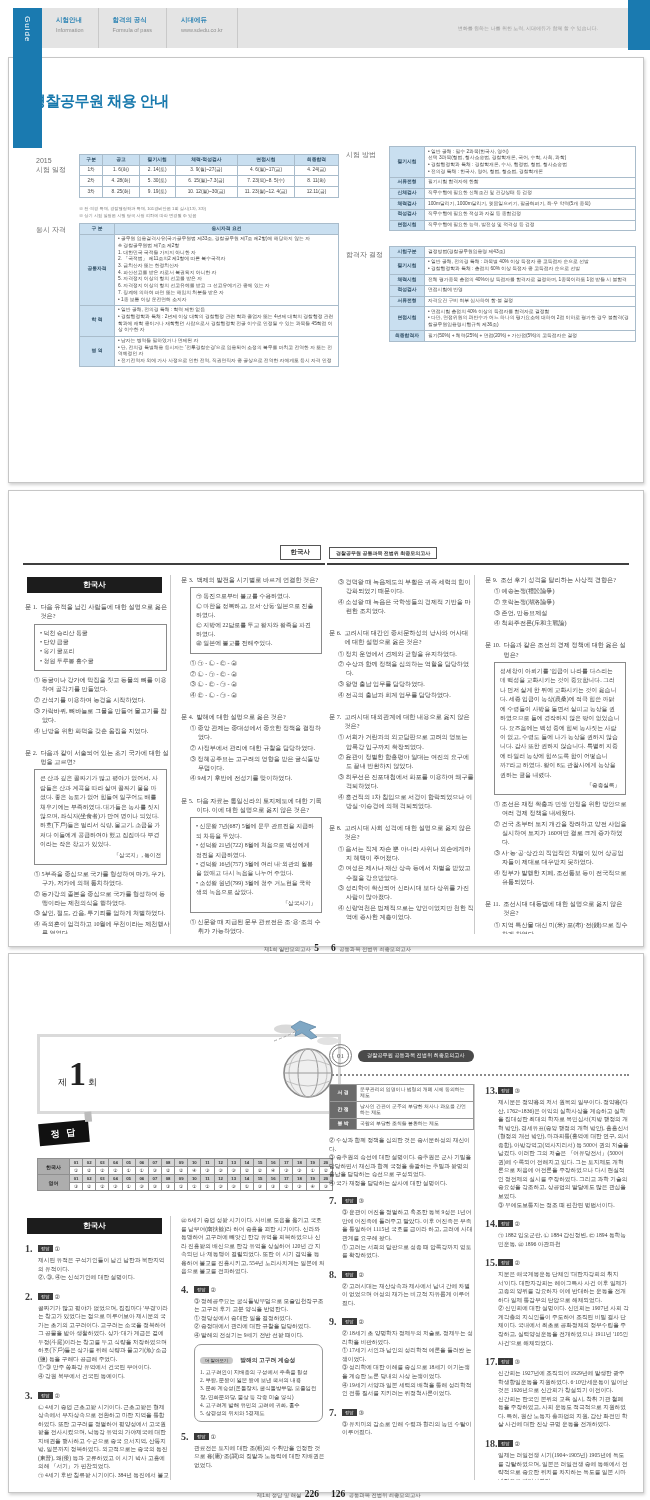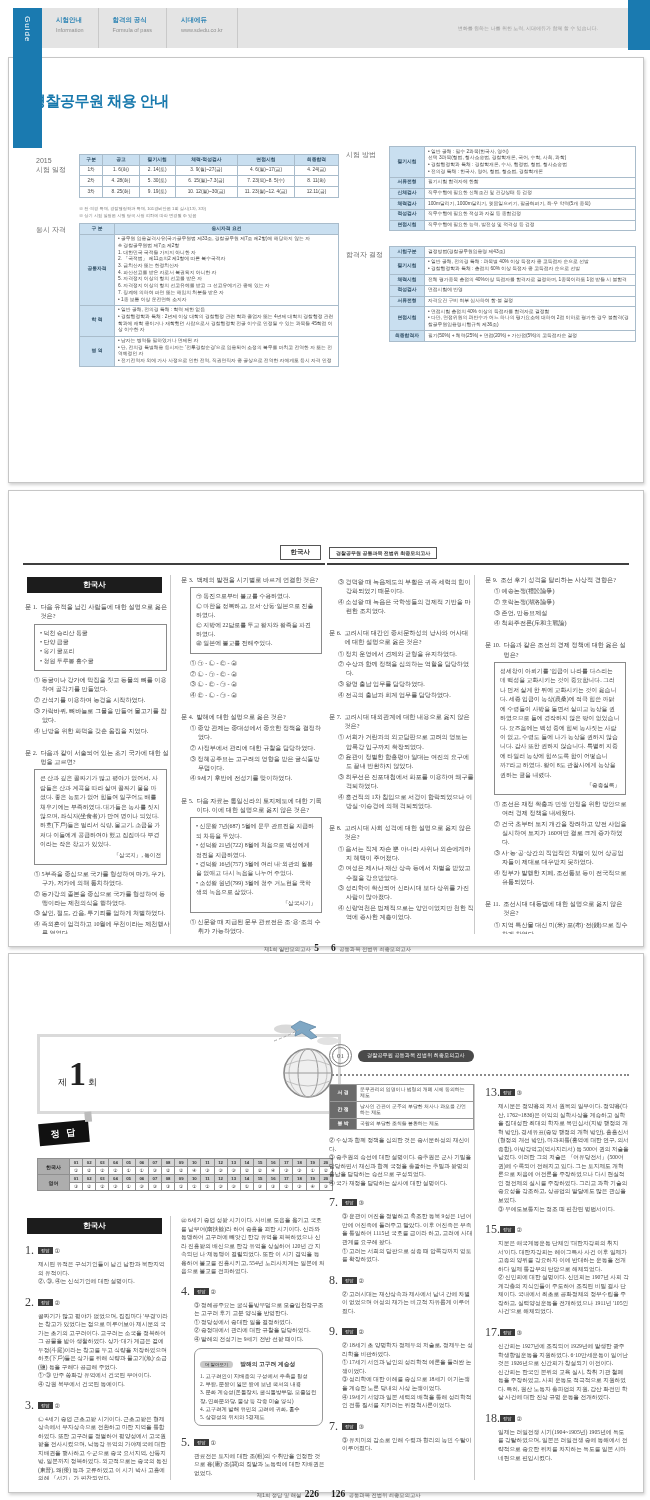--- a/index.html
+++ b/index.html
@@ -91,21 +91,21 @@
   .stamp:after{content:"";position:absolute;right:-4px;top:-8px;width:7px;height:10px;background:#bbb}
   table.agrid{position:absolute;left:14px;top:188px;width:296px;border-collapse:collapse;
               font-family:"Liberation Sans","DejaVu Sans",sans-serif}
   table.agrid td{border:1px solid #8f8f8f;text-align:center;padding:1px 0}
   td.agl{background:#adadad;color:#1d1d1d;font-size:5px;font-weight:bold;width:34px}
   td.agn{background:#d6d6d6;font-size:4.3px;font-weight:bold;color:#333;width:13px}
   td.agv{font-size:4.8px;font-family:"Liberation Serif",serif}
   .cols3l{top:246px}
   .exp{margin-bottom:9px}
   .ehead{display:flex;align-items:center;margin:1px 0 2px}
-  .enum{font-weight:normal;font-size:12px;min-width:13px}
+  .enum{font-weight:bold;font-size:10px;min-width:13px}
   .ebadge{background:#3a3a3a;color:#fff;font-size:4.3px;padding:1px 3px;margin-right:2px;
           font-family:"Liberation Sans",sans-serif}
   .eans{font-size:6.2px}
   .ebody{font-size:5.7px;line-height:1.5;white-space:pre-line;margin-left:13px}
   .cont{font-size:5.7px;line-height:1.5;white-space:pre-line;margin-bottom:8px}
   .morebox{border:1px solid #999;border-radius:7px;margin:4px 2px 5px 13px;padding:3px 5px}
   .morelabel{display:inline-block;background:#c9c9c9;border-radius:6px;font-size:4.4px;
              padding:1px 5px;font-family:"Liberation Sans",sans-serif;margin-right:3px;color:#222}
   .moretitle{font-size:5.8px;font-weight:bold}
   .morebody{font-size:5.4px;line-height:1.55;white-space:pre-line;margin-top:2px}
@@ -846,20 +846,28 @@
           <div class="exp">
             <div class="ehead">
               <span class="enum">13.</span>
               <span class="ebadge">정답</span>
               <span class="eans">③</span>
             </div>
             <div class="ebody">제시문은 정약용의 저서 원목의 일부이다. 정약용(다산, 1762~1836)은 이익의 실학사상을 계승하고 실학을 집대성한 최대의 학자로 목민심서(지방 행정의 개혁 방안), 경세유표(중앙 행정의 개혁 방안), 흠흠신서(형정의 개선 방안), 마과회통(홍역에 대한 연구, 의서 종합), 아방강역고(역사지리서) 등 500여 권의 저술을 남겼다. 이러한 그의 저술은 『여유당전서』(500여 권)에 수록되어 전해지고 있다. 그는 토지제도 개혁론으로 처음에 여전론을 주장하였으나 다시 현실적인 정전제의 실시를 주장하였다. 그리고 과학 기술의 중요성을 강조하고, 상공업의 발달에도 많은 관심을 보였다.
 ③ 무예도보통지는 정조 때 편찬된 병법서이다.</div>
           </div>
 
+          <div class="exp">
+            <div class="ehead">
+              <span class="enum">14.</span>
+              <span class="ebadge">정답</span>
+              <span class="eans">②</span>
+            </div>
+            <div class="ebody">㉠ 1882 임오군란, ㉡ 1884 갑신정변, ㉢ 1894 동학농민운동, ㉣ 1896 아관파천</div>
+          </div>
 
           <div class="exp">
             <div class="ehead">
               <span class="enum">15.</span>
               <span class="ebadge">정답</span>
               <span class="eans">②</span>
             </div>
             <div class="ebody">지문은 애국계몽운동 단체인 '대한자강회의 취지서'이다. 대한자강회는 헤이그특사 사건 이후 일제가 고종의 양위를 강요하자 이에 반대하는 운동을 전개하다 일제 통감부의 탄압으로 해체되었다.
 ② 신민회에 대한 설명이다. 신민회는 1907년 사회 각계각층의 지식인들이 주도하여 조직된 비밀 결사 단체이다. 국내에서 최초로 공화정체의 정부수립을 주장하고, 실력양성운동을 전개하였으나 1911년 '105인 사건'으로 해체되었다.</div>
           </div>

